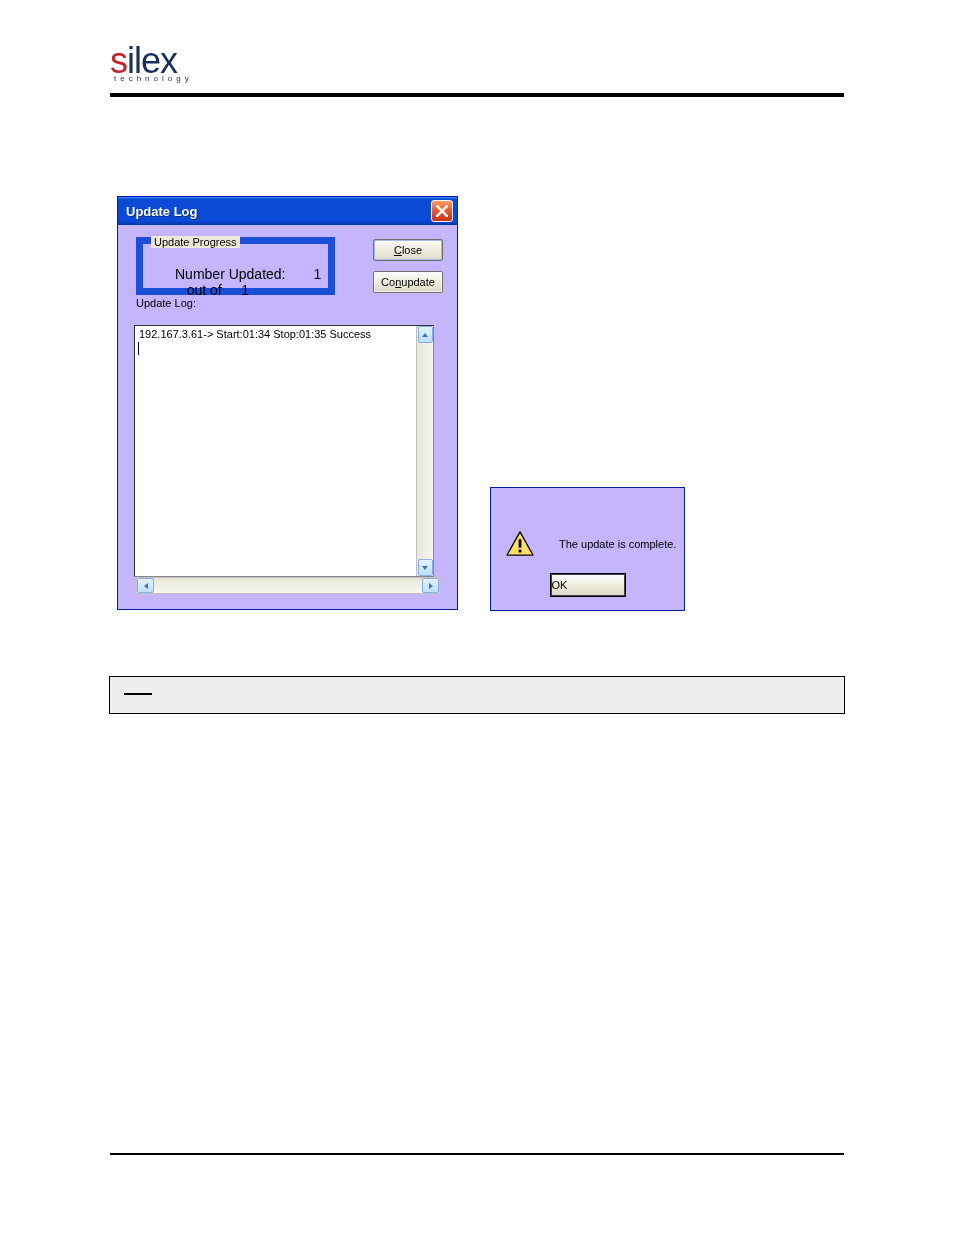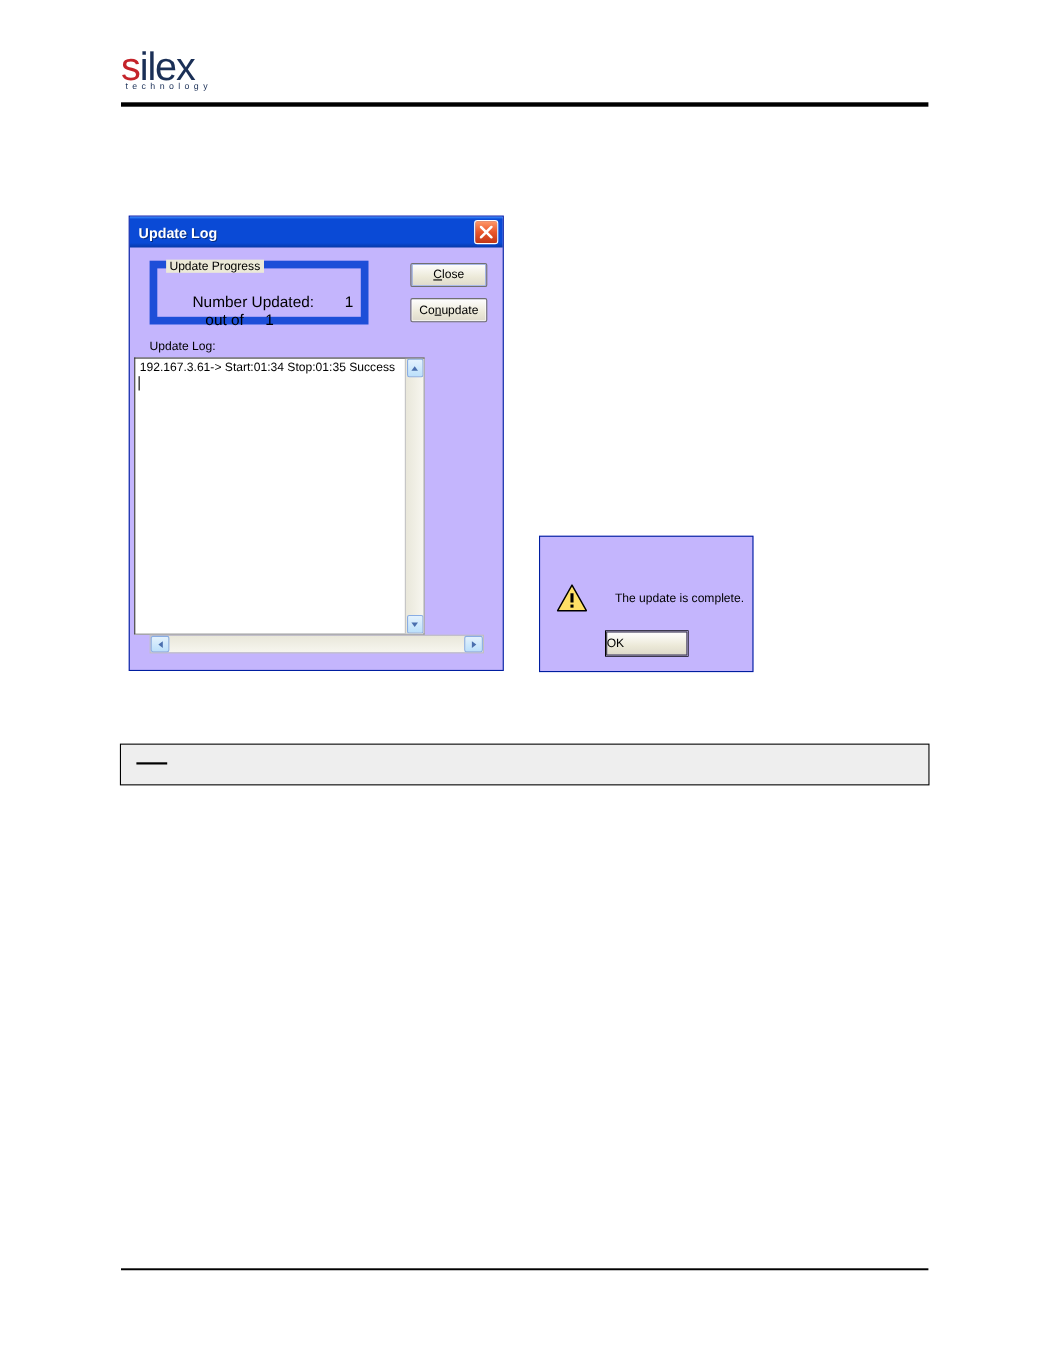--- a/index.html
+++ b/index.html
@@ -131,27 +131,27 @@
     display:flex;align-items:center;justify-content:center;
     cursor:pointer;
     box-shadow: inset 0 0 0 1px rgba(255,255,255,0.6);
   }
   .btn.default { box-shadow: inset 0 0 0 1px rgba(255,255,255,0.6), 0 0 0 1px #294ec2 inset; }
   #btn-close { right: 14px; top: 42px; }
   #btn-continue { right: 14px; top: 74px; }
   .ul-text { text-decoration: underline; text-decoration-skip-ink:none;}
   .log-label {
     position:absolute;
-    left:18px; top:112px;
+    left:18px; top:100px;
     font-size:11px;
   }
   .log-box {
     position:absolute;
-    left:4px; top:128px;
-    width: 264px;
+    left:16px; top:128px;
+    width: 300px;
     height:252px;
     background:#fff;
     border:1px inset #888;
     font-size:11px;
     padding:2px 4px;
     overflow:hidden;
   }
   .log-box .cursor-line {
     position:absolute;
     left:3px; top:16px;

